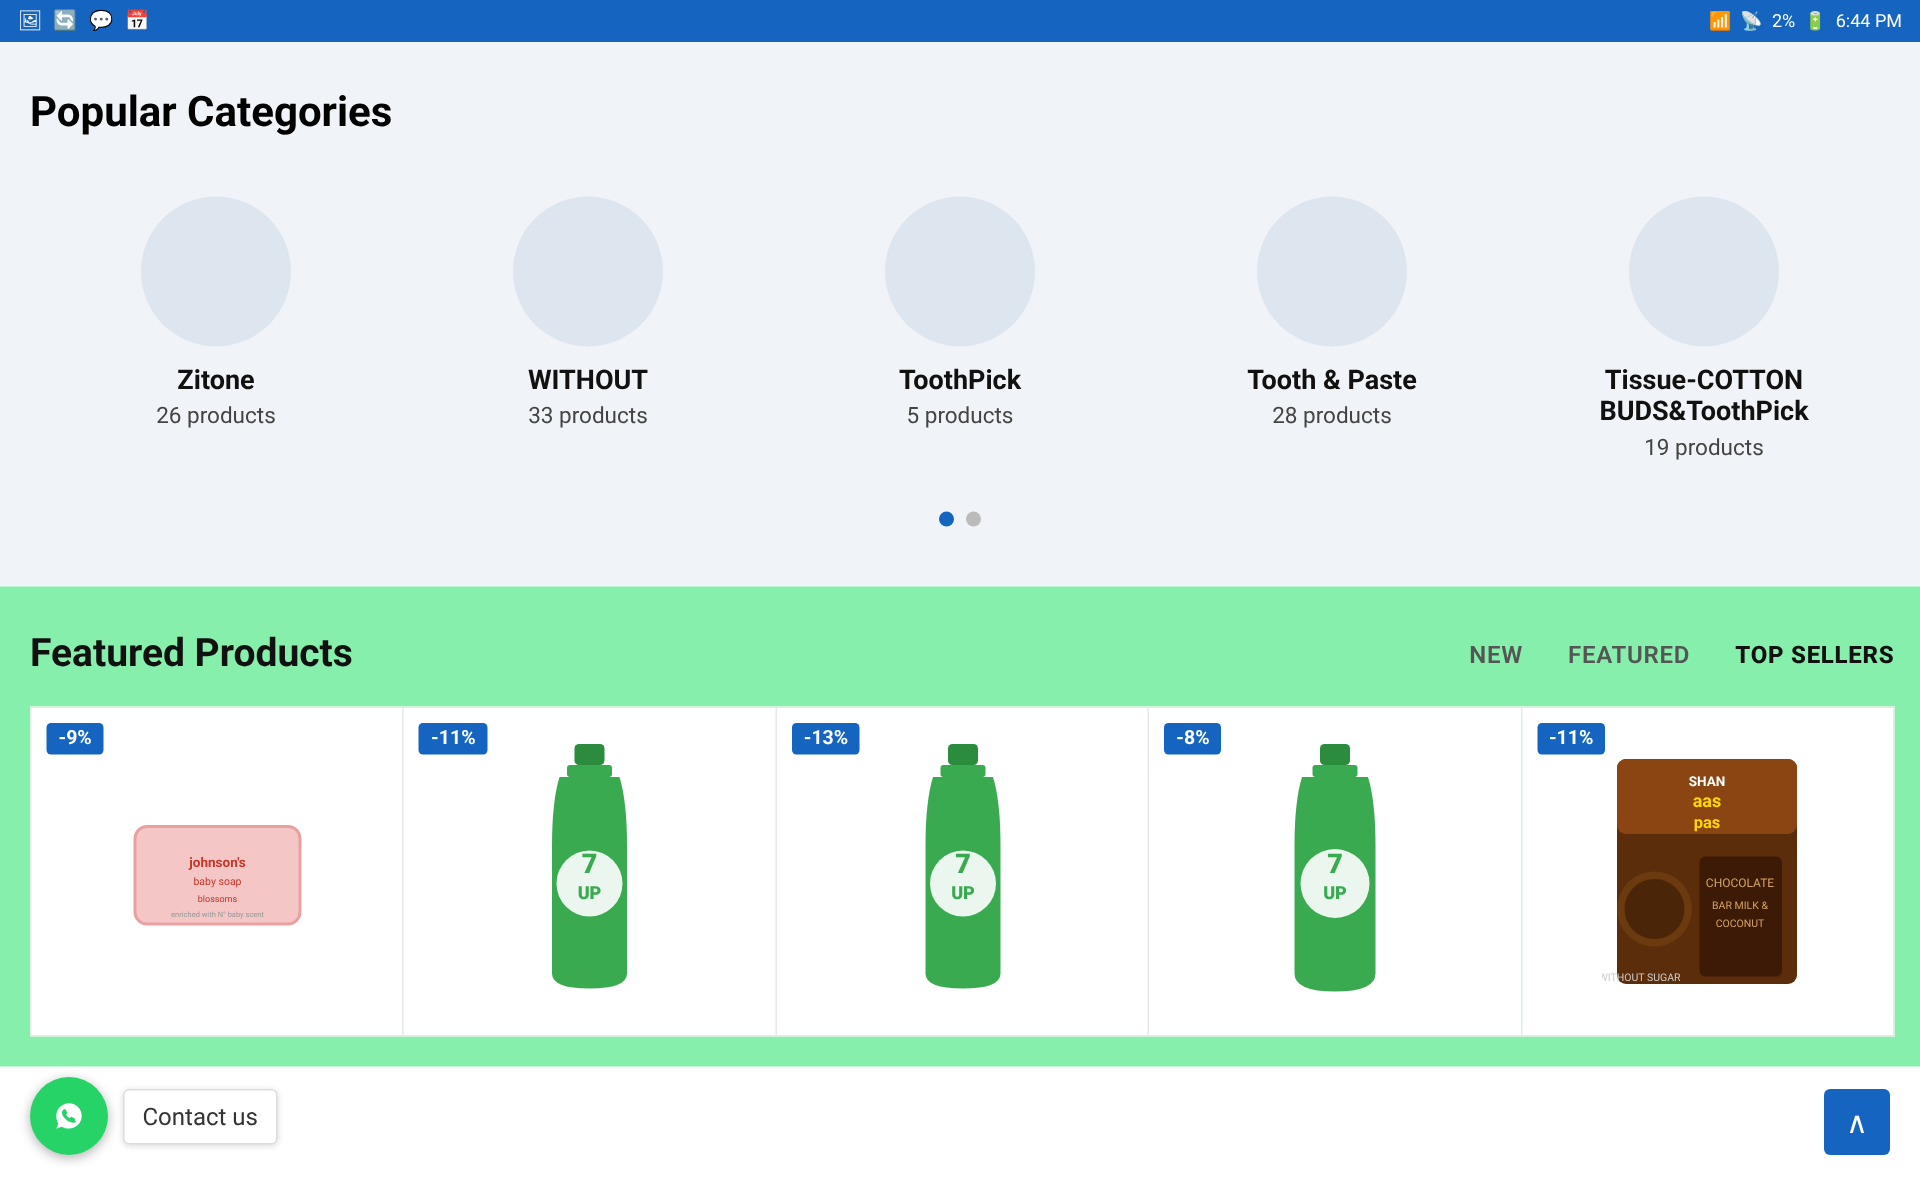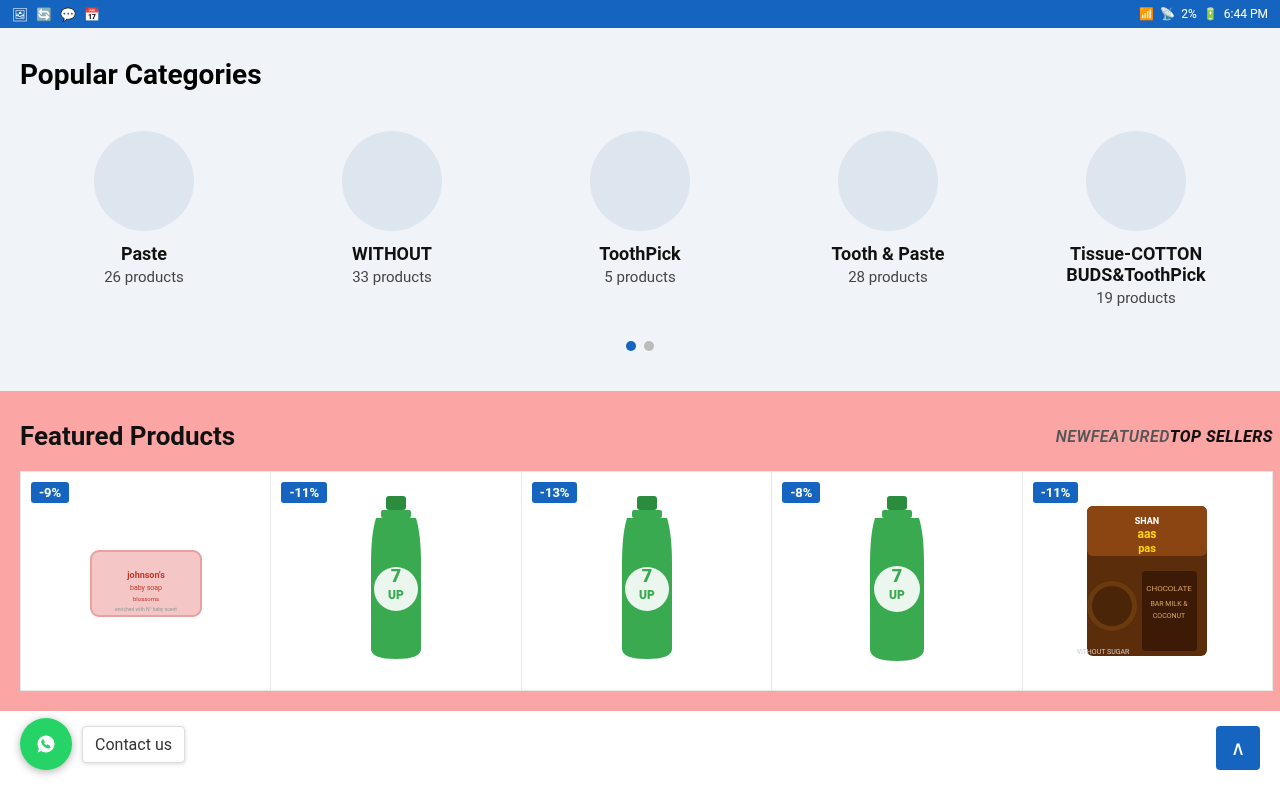--- a/index.html
+++ b/index.html
@@ -96,38 +96,38 @@
       height: 10px;
       border-radius: 50%;
       background: #bbb;
     }
     .dot.active {
       background: #1565c0;
     }
 
     
     .featured-section {
-      padding: 30px 7px 20px 20px;
-      background: #fca5a5;
+      padding: 30px 17px 20px 20px;
+      background: #86efac;
     }
     .featured-header {
       display: flex;
       align-items: center;
       justify-content: space-between;
       margin-bottom: 20px;
     }
     .featured-title {
       font-size: 26px;
       font-weight: 700;
       color: #111;
     }
     .tab-group {
       display: flex;
-      align-items: center;
-      font-style: italic;
+      gap: 30px;
+      align-items: center;
     }
     .tab-item {
       font-size: 16px;
       font-weight: 600;
       color: #555;
       cursor: pointer;
       letter-spacing: 0.5px;
     }
     .tab-item.active {
       color: #111;
@@ -256,21 +256,21 @@
     <span>6:44 PM</span>
   </div>
 </div>
 
 <div class="popular-section">
   <h2 class="section-title">Popular Categories</h2>
   <div class="categories-grid">
 
     <div class="category-item">
       <div class="category-icon-placeholder"></div>
-      <span class="category-name">Paste</span>
+      <span class="category-name">Zitone</span>
       <span class="category-count">26 products</span>
     </div>
 
     <div class="category-item">
       <div class="category-icon-placeholder"></div>
       <span class="category-name">WITHOUT</span>
       <span class="category-count">33 products</span>
     </div>
 
 

